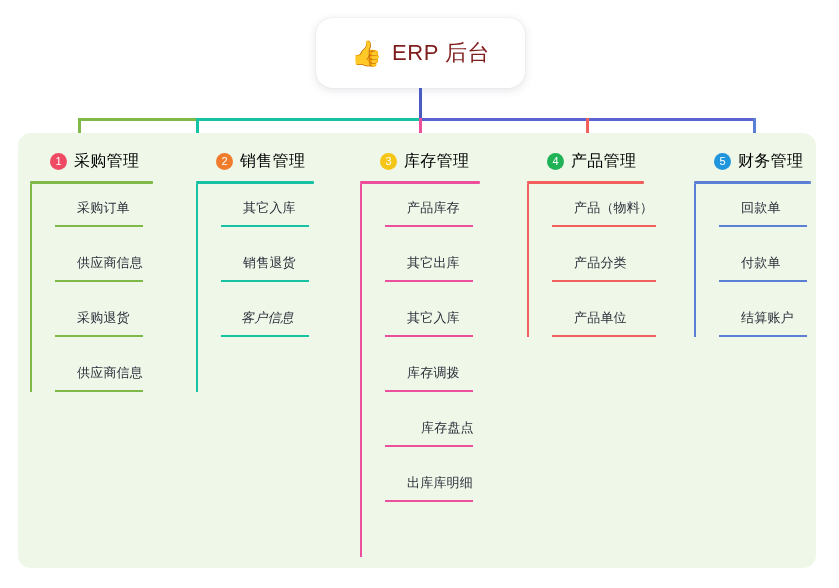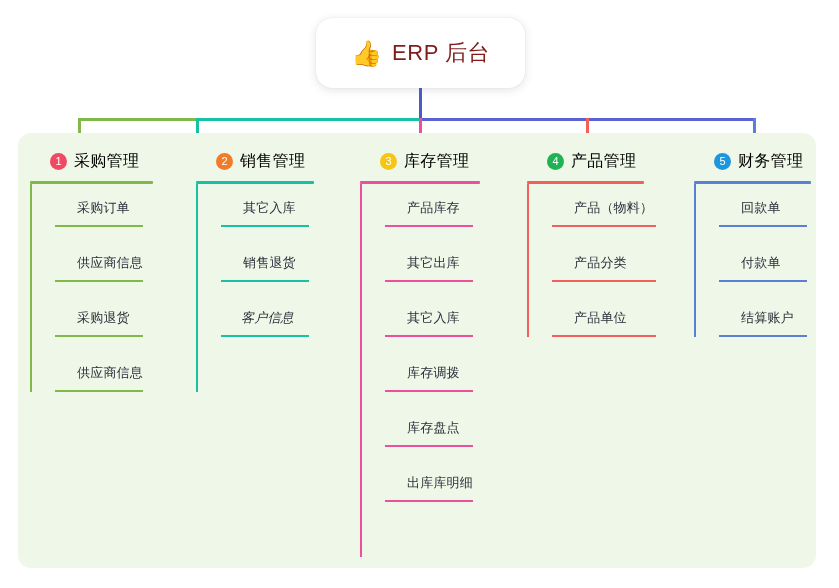--- a/index.html
+++ b/index.html
@@ -222,21 +222,21 @@
           </div>
           <div class="leaf">
             <div class="leaf-text" style="left: 22px;">其它入库</div>
             <div class="leaf-rule" style="left: 0px; width: 88px; background: rgb(236, 79, 156);"></div>
           </div>
           <div class="leaf">
             <div class="leaf-text" style="left: 22px;">库存调拨</div>
             <div class="leaf-rule" style="left: 0px; width: 88px; background: rgb(236, 79, 156);"></div>
           </div>
           <div class="leaf">
-            <div class="leaf-text" style="left: 22px;">库存盘点</div>
+            <div class="leaf-text" style="left: 36px;">库存盘点</div>
             <div class="leaf-rule" style="left: 0px; width: 88px; background: rgb(236, 79, 156);"></div>
           </div>
           <div class="leaf">
             <div class="leaf-text" style="left: 22px;">出库库明细</div>
             <div class="leaf-rule" style="left: 0px; width: 88px; background: rgb(236, 79, 156);"></div>
           </div>
         </div>
       </div>
       <div class="col" style="left: 527px; top: 146px;">
         <div class="col-head">

